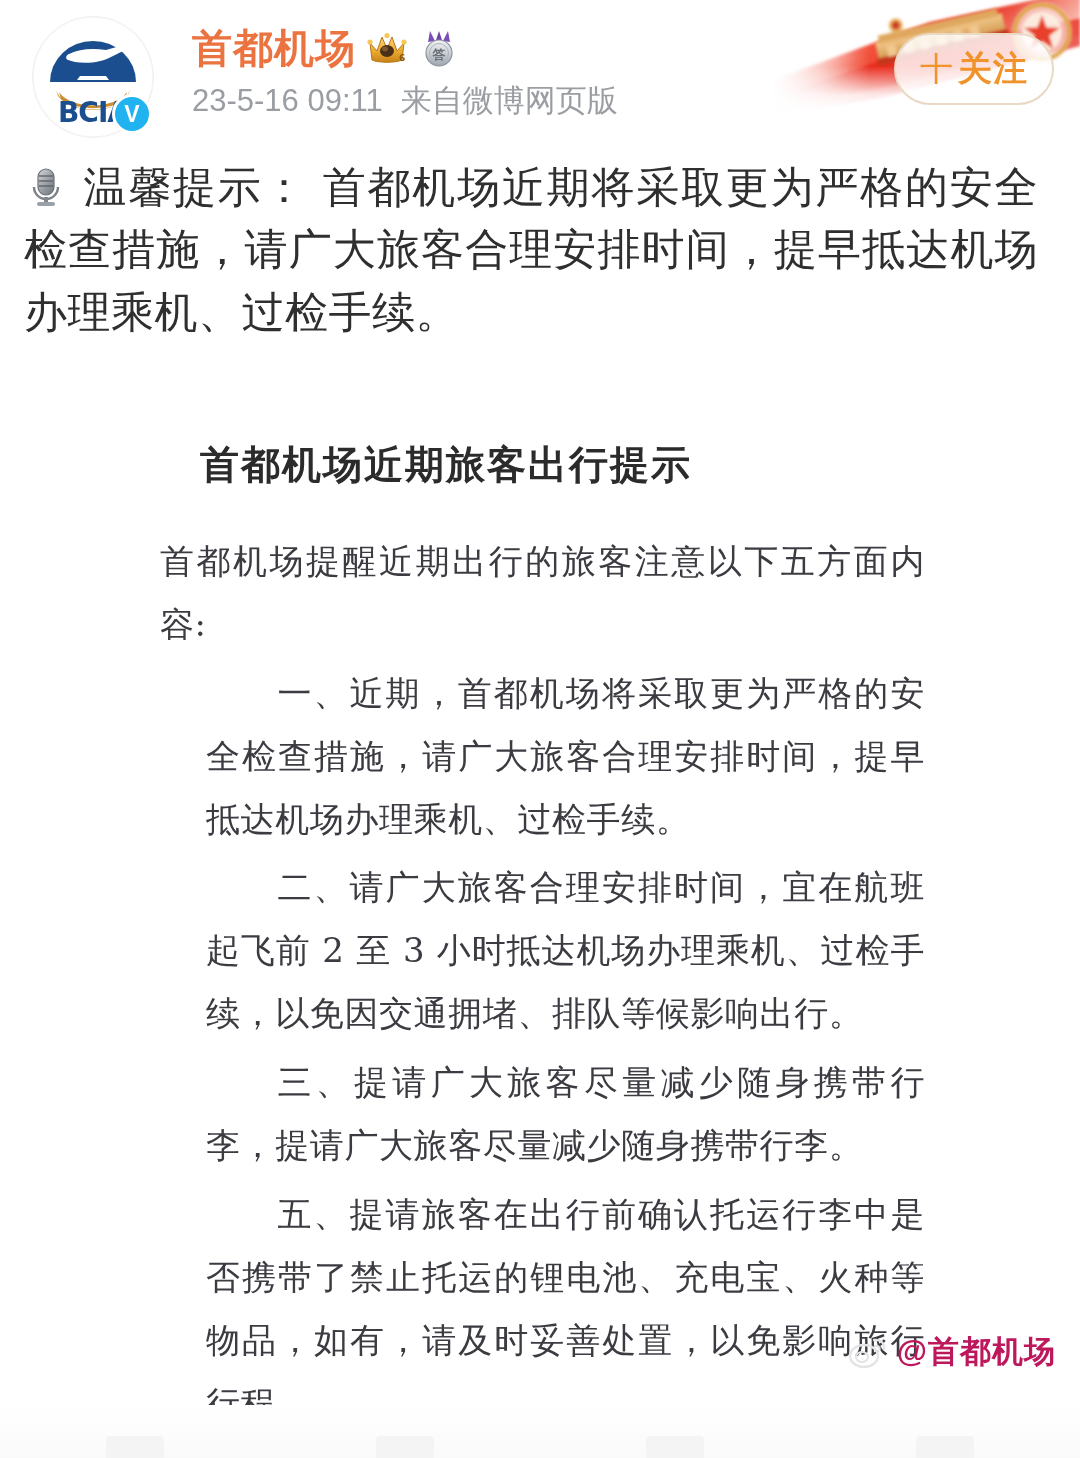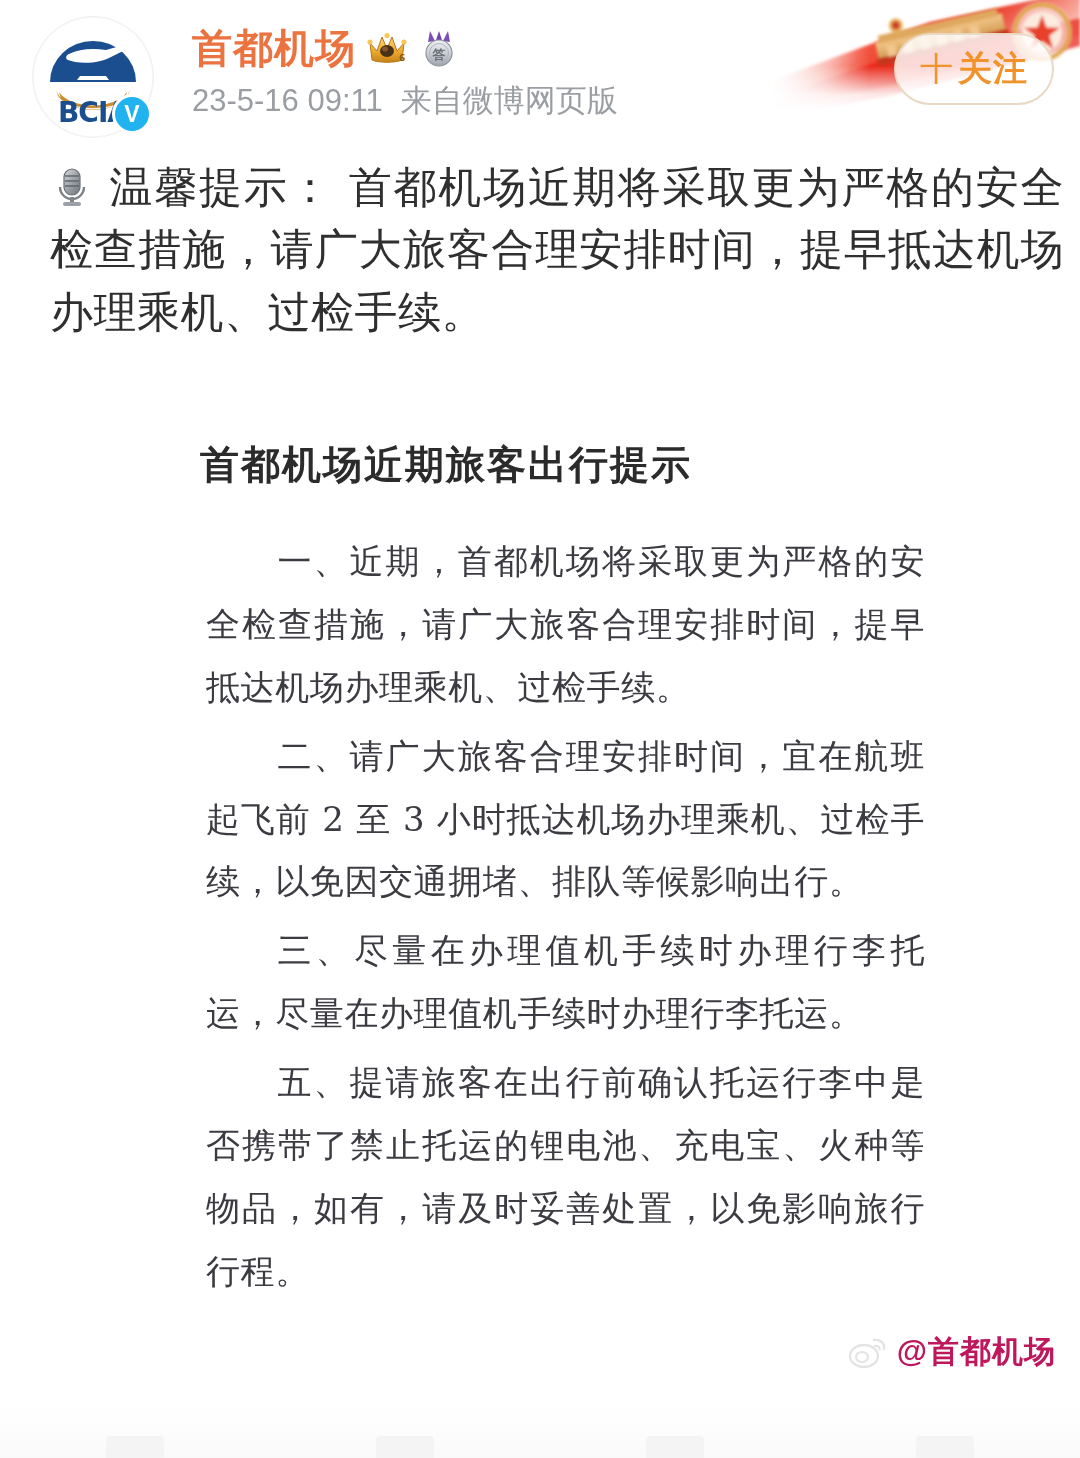--- a/index.html
+++ b/index.html
@@ -140,21 +140,21 @@
     justify-content: center;
     gap: 4px;
     box-sizing: border-box;
     letter-spacing: 1px;
   }
   .follow-plus { font-size: 33px; font-weight: 500; }
 
   
   .post-text {
     position: absolute;
-    left: 50px;
+    left: 24px;
     top: 156px;
     width: 1014px;
     font-size: 43px;
     line-height: 1.45;
     color: #2f2f2f;
     letter-spacing: 0.5px;
     text-align: justify;
     font-family: "DejaVu Sans", "Liberation Sans", sans-serif;
   }
   .mic-emoji {
@@ -395,23 +395,24 @@
     <path d="M10 22 A12 12 0 0 0 34 22" fill="none" stroke="#7c8188" stroke-width="2.4"></path>
     <rect x="20" y="32" width="4" height="6" fill="#82878e"></rect>
     <rect x="13" y="37" width="18" height="4" rx="2" fill="#9aa0a7"></rect>
   </svg>
   <span>温馨提示： 首都机场近期将采取更为严格的安全检查措施，请广大旅客合理安排时间，提早抵达机场办理乘机、过检手续。</span>
 </div>
 
 <div class="doc-image">
   <div class="doc-title">首都机场近期旅客出行提示</div>
   <div class="doc-body">
+    <p>首都机场提醒近期出行的旅客注意以下五方面内容:</p>
     <p class="indent">一、近期，首都机场将采取更为严格的安全检查措施，请广大旅客合理安排时间，提早抵达机场办理乘机、过检手续。</p>
     <p class="indent">二、请广大旅客合理安排时间，宜在航班起飞前 2 至 3 小时抵达机场办理乘机、过检手续，以免因交通拥堵、排队等候影响出行。</p>
-    <p class="indent">三、尽量在办理值机手续时办理行李托运，尽量在办理值机手续时办理行李托运。</p>
+    <p class="indent">三、提请广大旅客尽量减少随身携带行李，提请广大旅客尽量减少随身携带行李。</p>
     <p class="indent">五、提请旅客在出行前确认托运行李中是否携带了禁止托运的锂电池、充电宝、火种等物品，如有，请及时妥善处置，以免影响旅行行程。</p>
   </div>
 
   <div class="watermark">
     <svg class="weibo-eye" viewBox="0 0 40 34">
       <ellipse cx="17" cy="21" rx="14" ry="11" fill="none" stroke="#e4e4e6" stroke-width="2.4"></ellipse>
       <ellipse cx="15" cy="22" rx="6" ry="5" fill="none" stroke="#e4e4e6" stroke-width="2.2"></ellipse>
       <path d="M27 5 C33 4 38 8 37 14" fill="none" stroke="#e4e4e6" stroke-width="2.4" stroke-linecap="round"></path>
       <path d="M28 11 C31 10.5 33 12 32.6 14.6" fill="none" stroke="#e4e4e6" stroke-width="2.2" stroke-linecap="round"></path>
     </svg>

